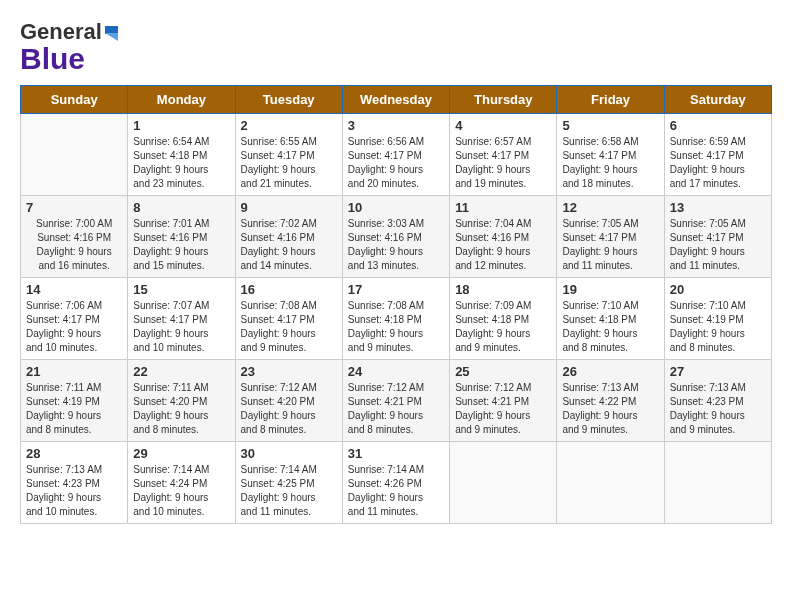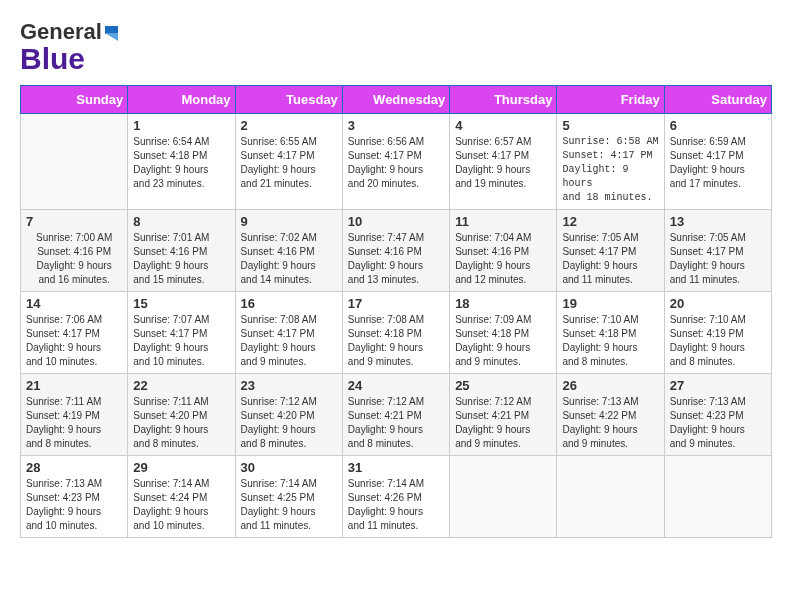--- a/index.html
+++ b/index.html
@@ -41,26 +41,26 @@
       font-size: 16px;
       color: #555;
       font-weight: normal;
     }
     .calendar {
       width: 100%;
       border-collapse: collapse;
       border: 1px solid #ccc;
     }
     .calendar th {
-      background: #d946ef;
+      background: #a16207;
       color: #fff;
       font-size: 13px;
       font-weight: bold;
       padding: 6px 4px;
-      text-align: right;
+      text-align: center;
       border: 1px solid #1a6abf;
     }
     .calendar td {
       vertical-align: top;
       border: 1px solid #ccc;
       padding: 4px 5px;
       width: calc(100% / 7);
       min-height: 90px;
       font-size: 11px;
       color: #333;
@@ -147,21 +147,21 @@
         </td>
         <td>
           <div class="day-number">4</div>
           <div class="day-info" style="white-space: pre-line;">Sunrise: 6:57 AM
 Sunset: 4:17 PM
 Daylight: 9 hours
 and 19 minutes.</div>
         </td>
         <td>
           <div class="day-number">5</div>
-          <div class="day-info" style="white-space: pre-line; font-family: Liberation Mono, monospace;">Sunrise: 6:58 AM
+          <div class="day-info" style="white-space: pre-line;">Sunrise: 6:58 AM
 Sunset: 4:17 PM
 Daylight: 9 hours
 and 18 minutes.</div>
         </td>
         <td>
           <div class="day-number">6</div>
           <div class="day-info" style="white-space: pre-line;">Sunrise: 6:59 AM
 Sunset: 4:17 PM
 Daylight: 9 hours
 and 17 minutes.</div>
@@ -184,21 +184,21 @@
         </td>
         <td>
           <div class="day-number">9</div>
           <div class="day-info" style="white-space: pre-line;">Sunrise: 7:02 AM
 Sunset: 4:16 PM
 Daylight: 9 hours
 and 14 minutes.</div>
         </td>
         <td>
           <div class="day-number">10</div>
-          <div class="day-info" style="white-space: pre-line;">Sunrise: 7:47 AM
+          <div class="day-info" style="white-space: pre-line;">Sunrise: 3:03 AM
 Sunset: 4:16 PM
 Daylight: 9 hours
 and 13 minutes.</div>
         </td>
         <td>
           <div class="day-number">11</div>
           <div class="day-info" style="white-space: pre-line;">Sunrise: 7:04 AM
 Sunset: 4:16 PM
 Daylight: 9 hours
 and 12 minutes.</div>

